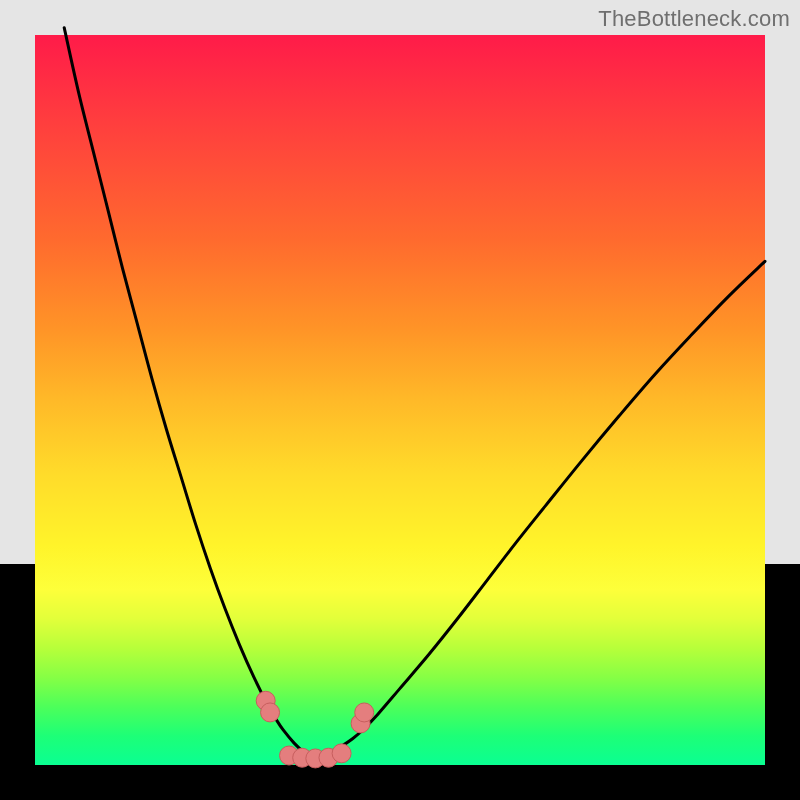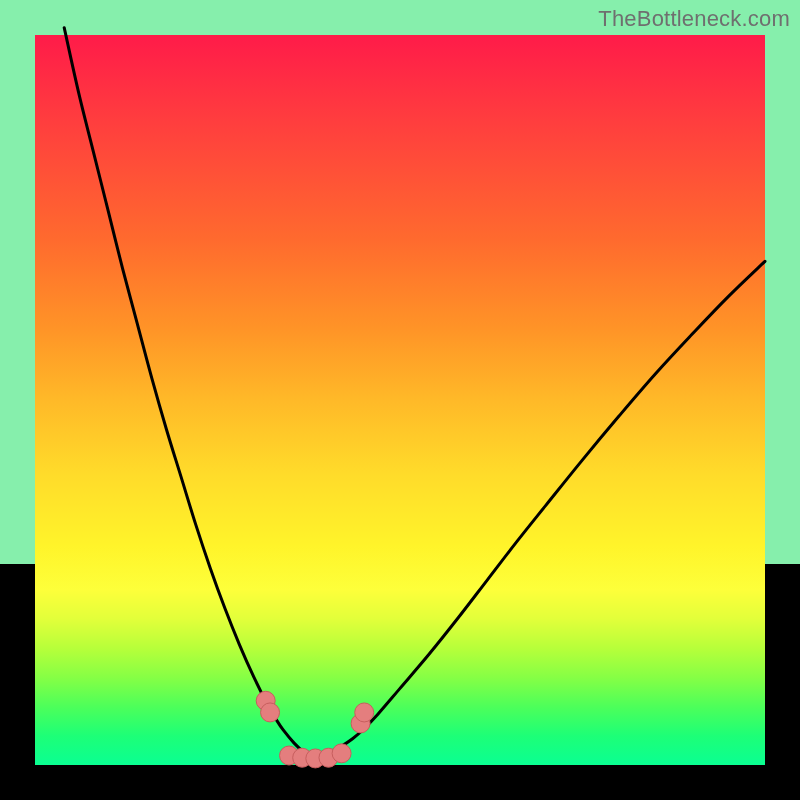--- a/index.html
+++ b/index.html
@@ -10,21 +10,21 @@
     background: #000;
     overflow: hidden;
     font-family: Arial, Helvetica, sans-serif;
   }
   .frame {
     position: absolute;
     left: 0;
     top: 0;
     width: 800px;
     height: 564px;
-    background: #86efac;
+    background: #e5e5e5;
   }
   .plot-area {
     position: absolute;
     left: 35px;
     top: 35px;
     width: 730px;
     height: 730px;
     
     background: linear-gradient(
       to bottom,

